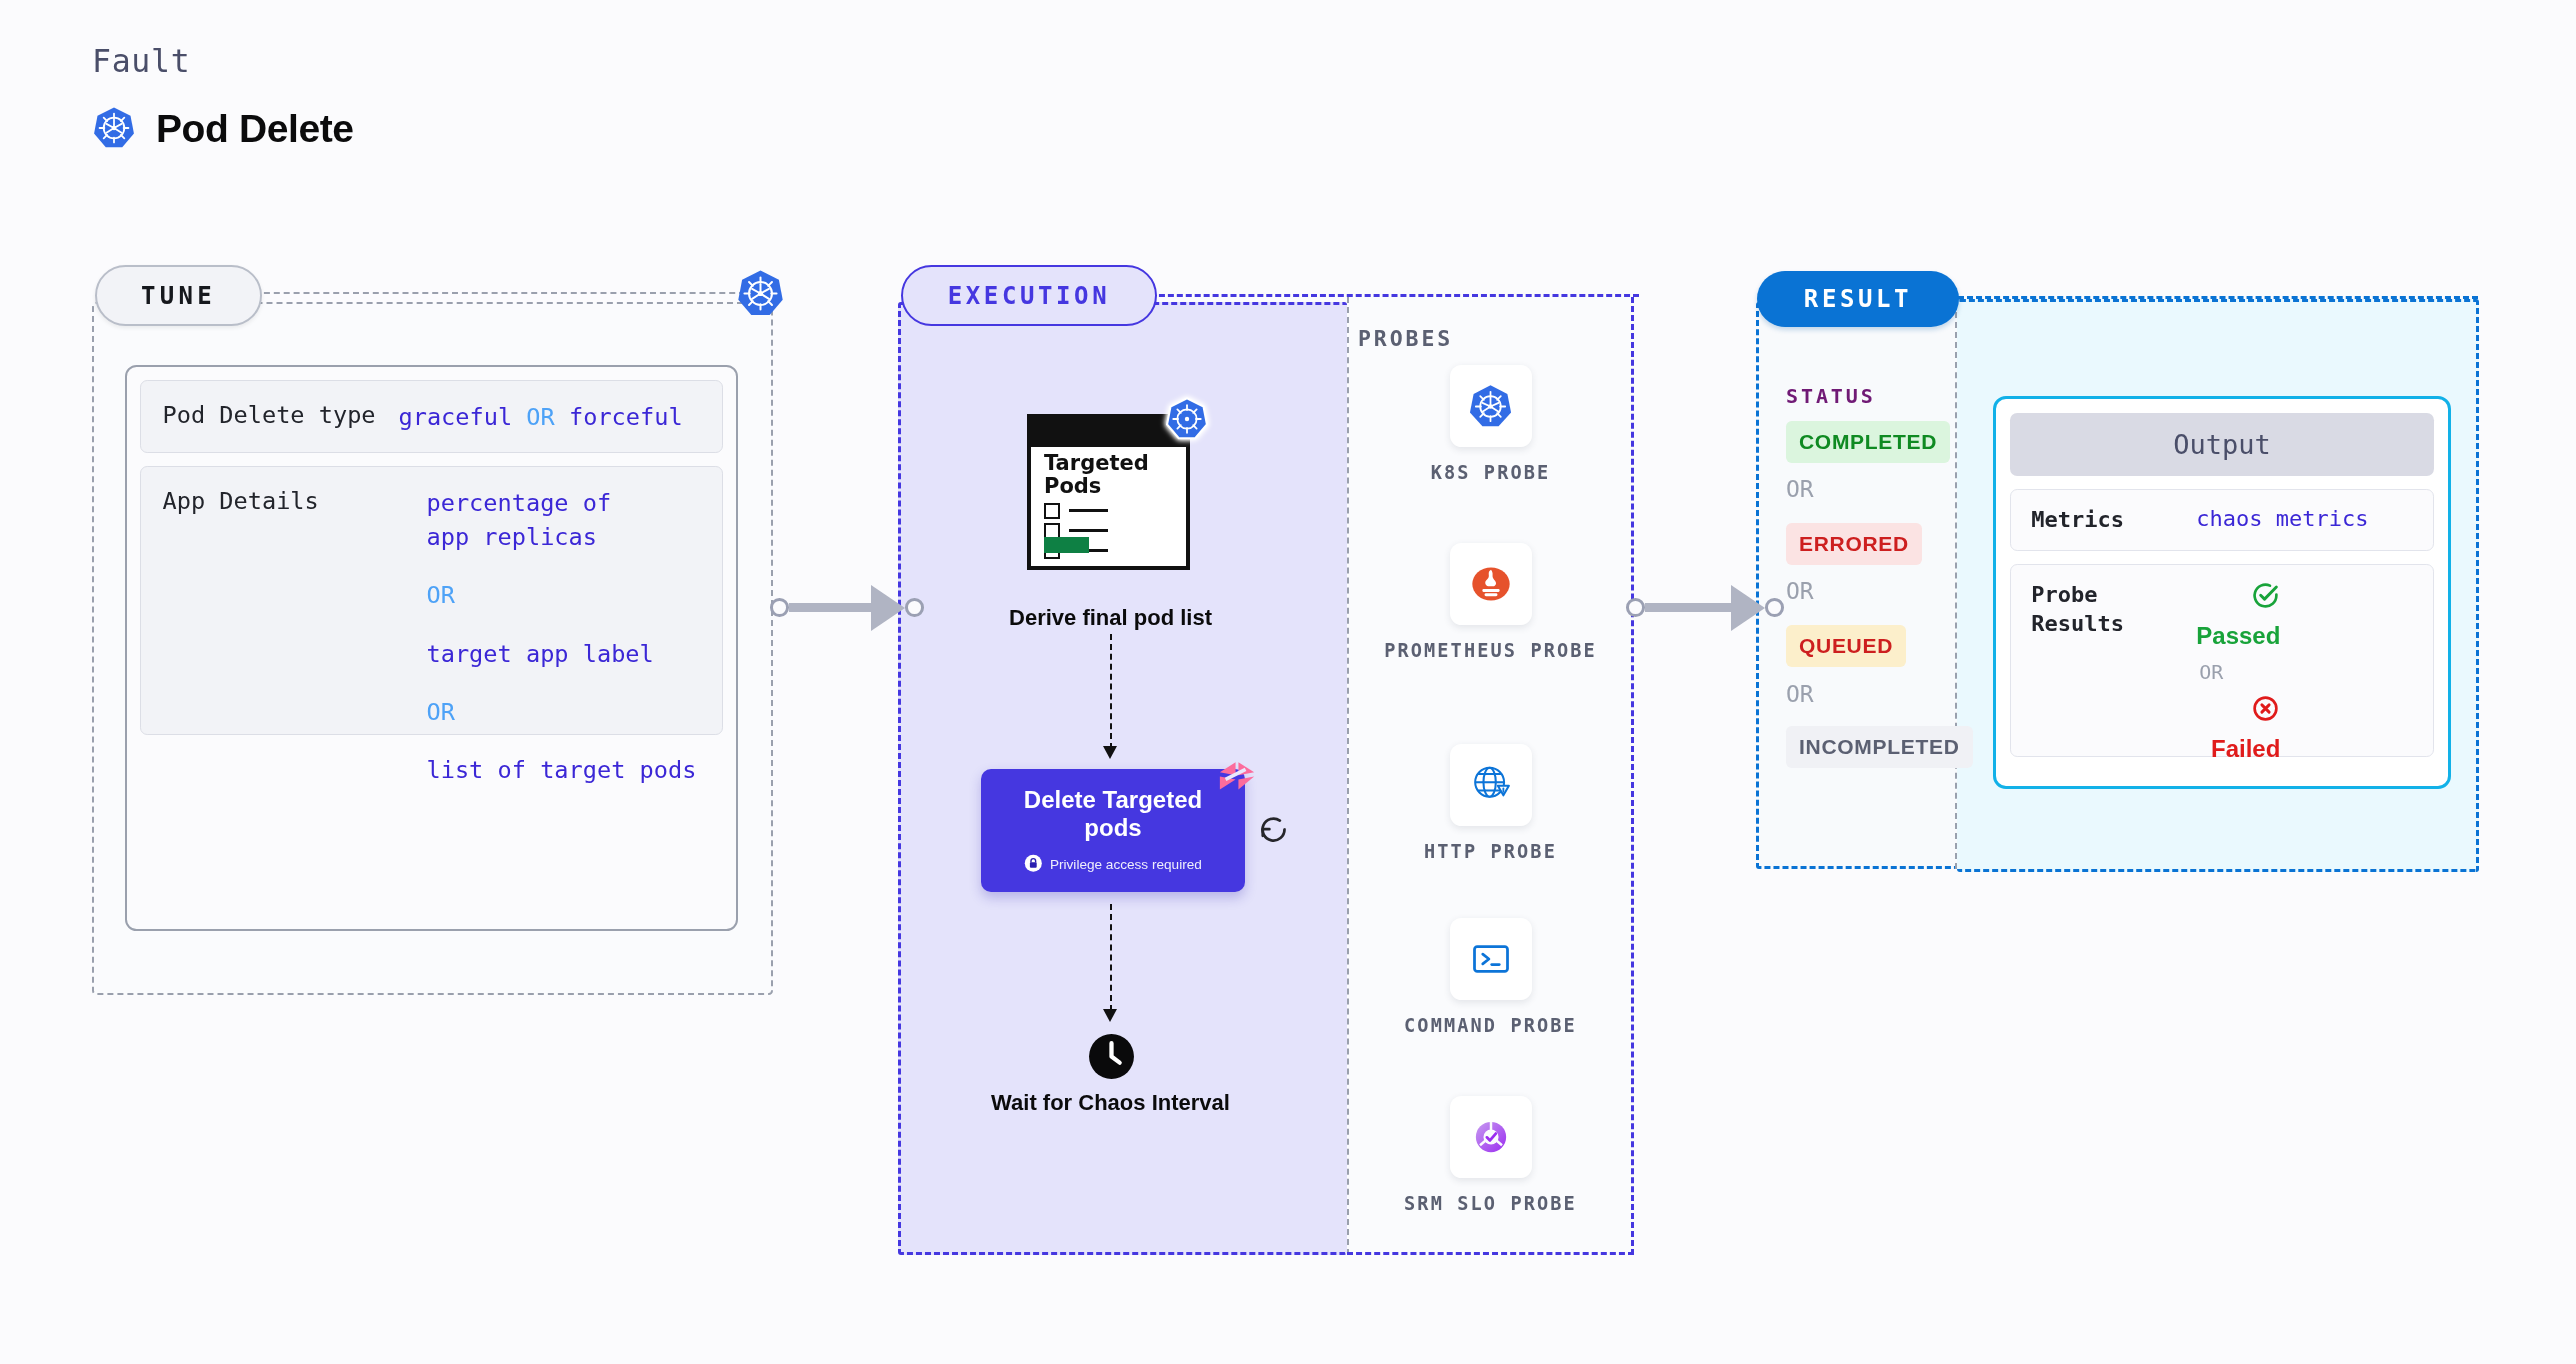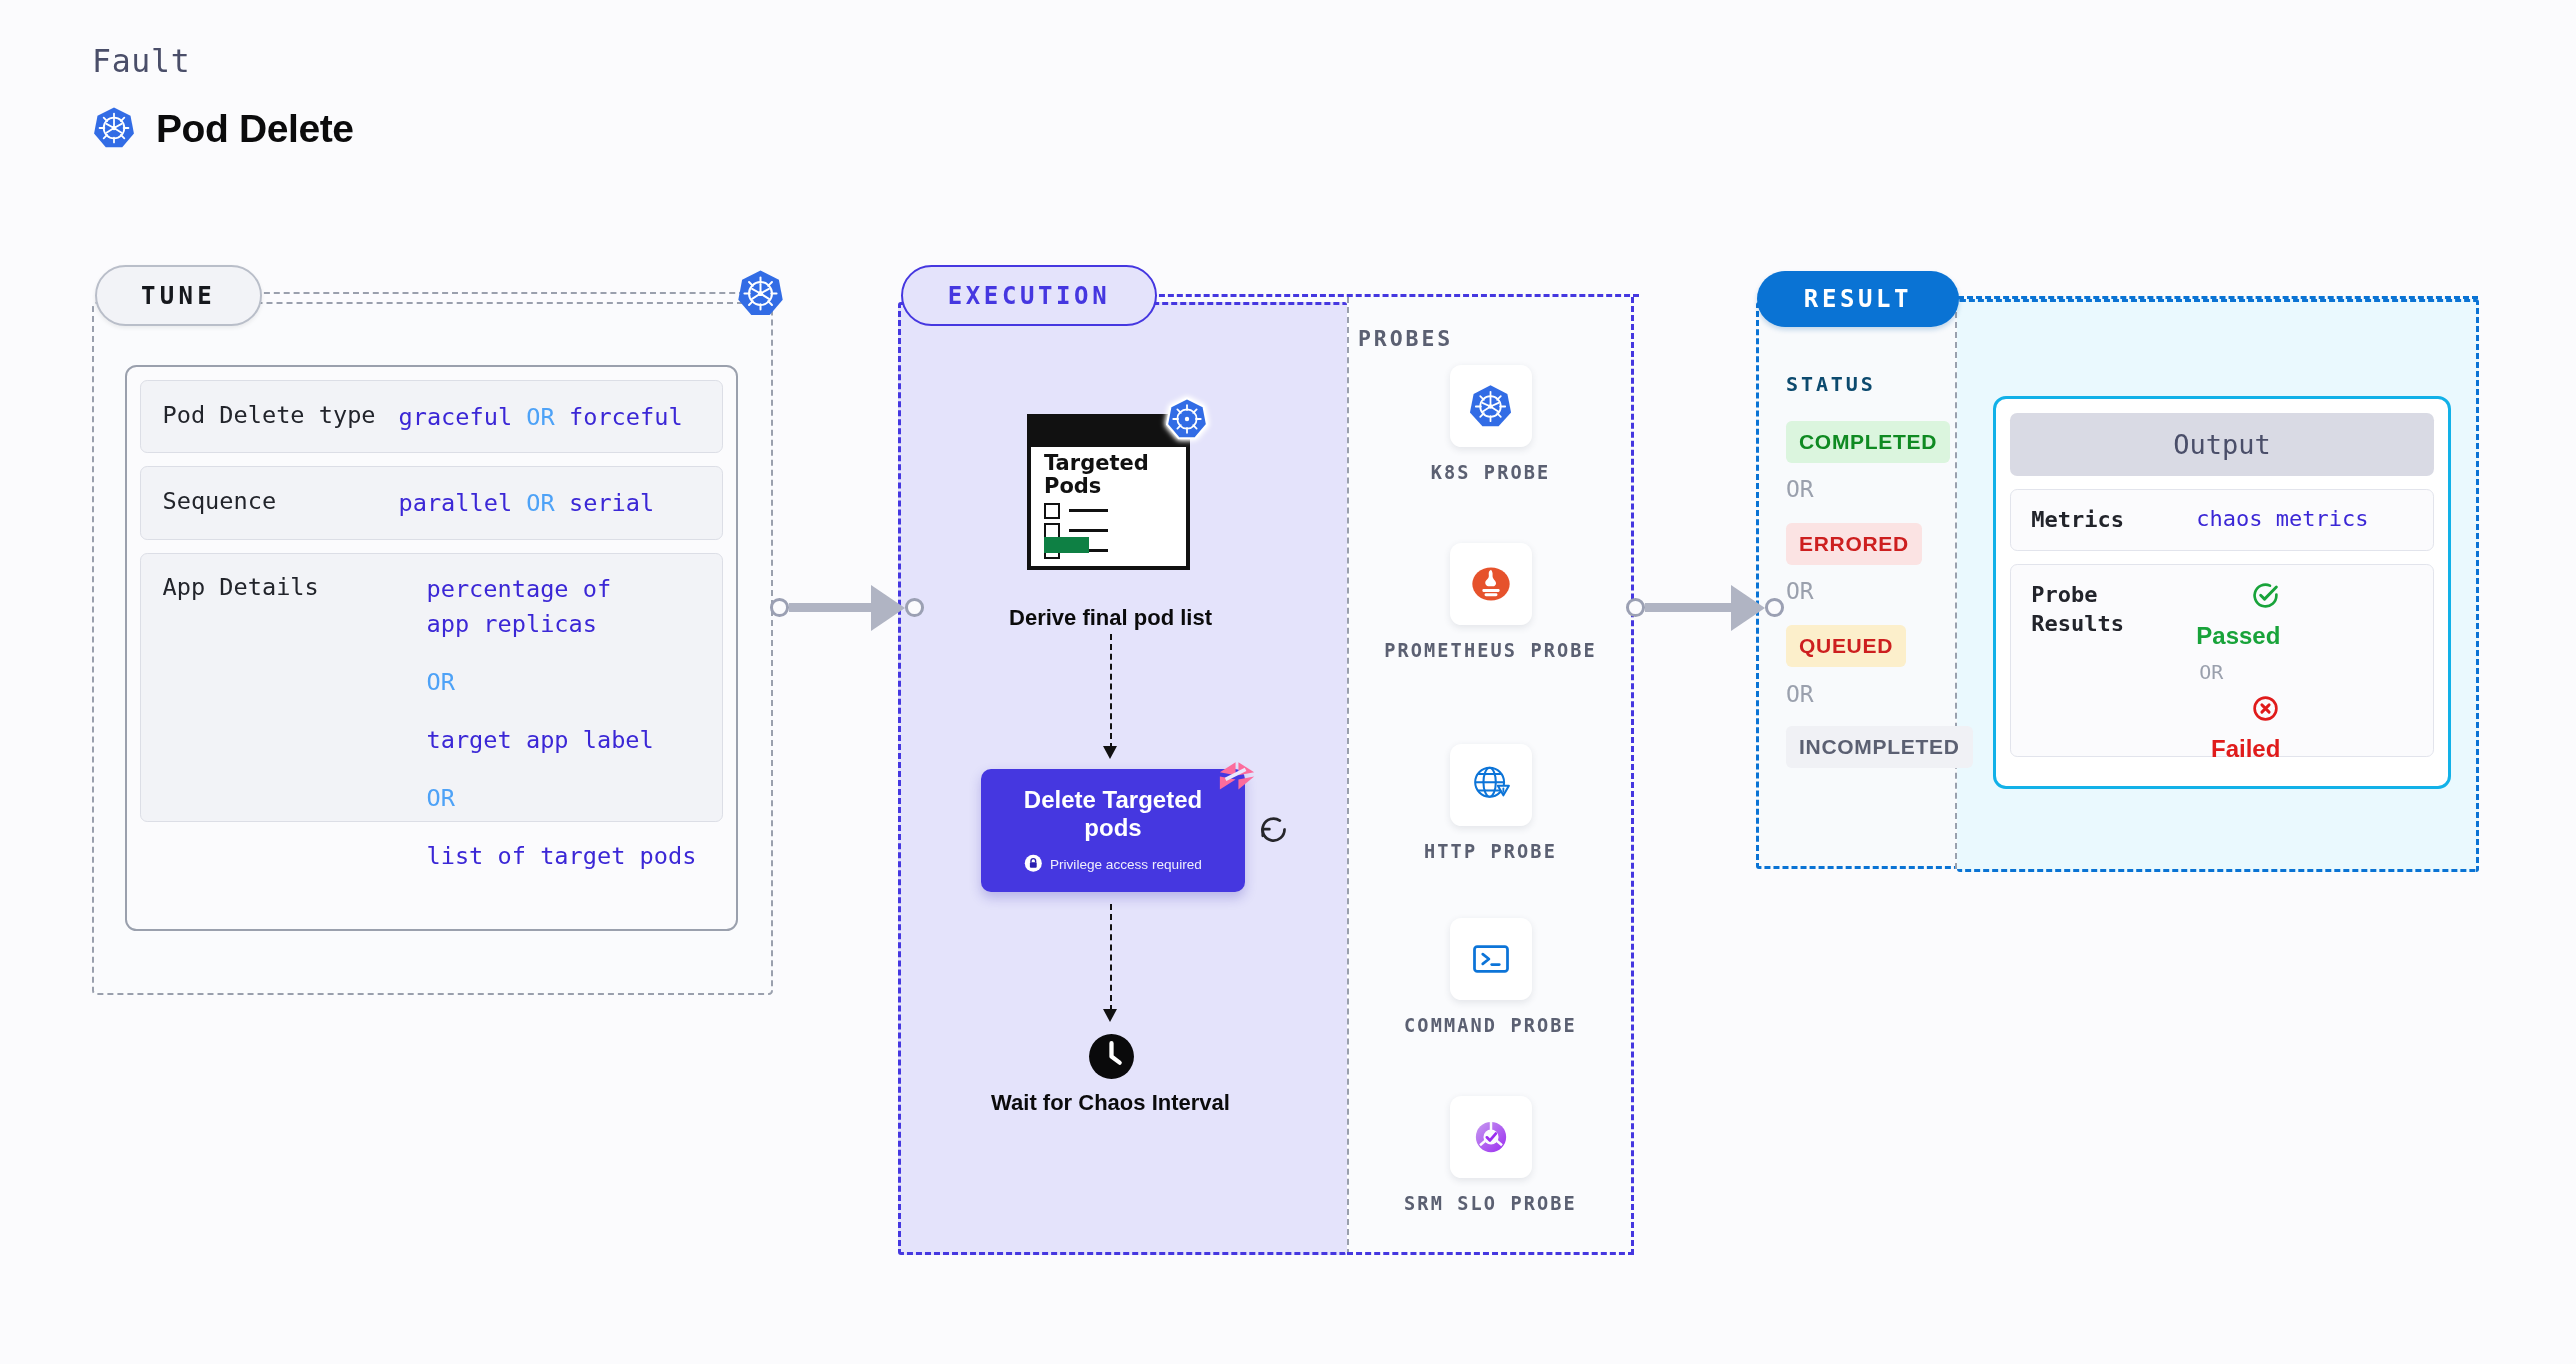--- a/index.html
+++ b/index.html
@@ -128,23 +128,23 @@
   
   #result-panel{left:1756px;top:302px;width:201px;height:567px;
     border:3.6px dashed #0a73d4;border-right:none;border-radius:2.9px;background:#f8fafc;}
   #result-inner-dash{position:absolute;left:1955px;top:302px;width:0;height:567px;
     border-left:2.1px dashed #9aa0ad;}
   #result-pill{left:1757px;top:271px;width:202px;height:56px;
     background:#0a73d4;border:none;color:#fff;font-size:24px;letter-spacing:3.6px;
     box-shadow:0 2.9px 5.7px rgba(10,90,170,.22);}
   #result-dash{position:absolute;left:1958px;top:296px;width:520px;height:0;
     border-top:3.6px dashed #0a73d4;z-index:4;}
-  #status-label{position:absolute;left:1786px;top:372px;
-    font-family:"DejaVu Sans Mono","Liberation Mono",monospace;
-    font-size:20px;font-weight:bold;letter-spacing:2.9px;color:#0c4a6e;}
+  #status-label{position:absolute;left:1786px;top:384px;
+    font-family:"DejaVu Sans Mono","Liberation Mono",monospace;
+    font-size:20px;font-weight:bold;letter-spacing:2.9px;color:#701a75;}
   .status-badge{position:absolute;left:1786px;border-radius:5.7px;
     display:flex;align-items:center;padding:0 13px;height:42px;
     font-size:21px;font-weight:bold;letter-spacing:0.7px;}
   .status-or{position:absolute;left:1786px;
     font-family:"DejaVu Sans Mono","Liberation Mono",monospace;
     font-size:23px;color:#9aa0ad;}
 
   #result-box{left:1957px;top:299px;width:522px;height:573px;
     border:3.6px dashed #0a73d4;border-left:none;border-radius:2.9px;background:#eaf9fe;}
 
@@ -239,28 +239,20 @@
 
   <div class="ui-row">
     <div class="lbl">Pod Delete type</div>
     <div class="vals">
       <span>graceful</span>
       <span class="or">OR</span>
       <span>forceful</span>
     </div>
   </div>
 
-  <div class="ui-row">
-    <div class="lbl">Sequence</div>
-    <div class="vals">
-      <span>parallel</span>
-      <span class="or">OR</span>
-      <span>serial</span>
-    </div>
-  </div>
 
   <div class="ui-row" id="row-app">
     <div class="lbl">App Details</div>
     <div class="vals">
       <div class="blk" style="max-width:236px">percentage of app replicas</div>
       <div class="blk or">OR</div>
       <div class="blk">target app label</div>
       <div class="blk or">OR</div>
       <div class="blk">list of target pods</div>
     </div>

